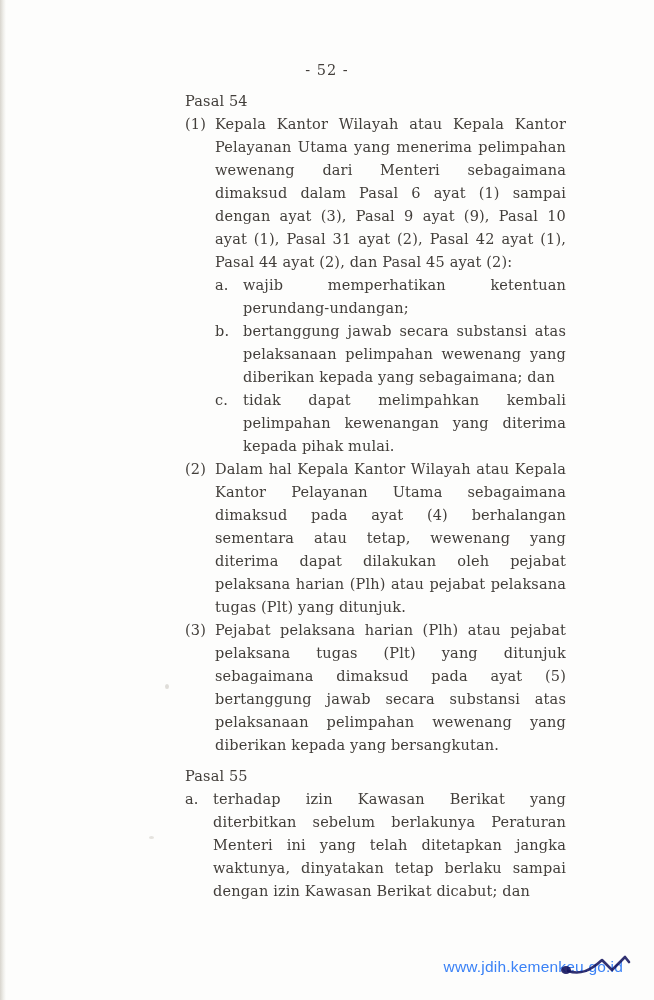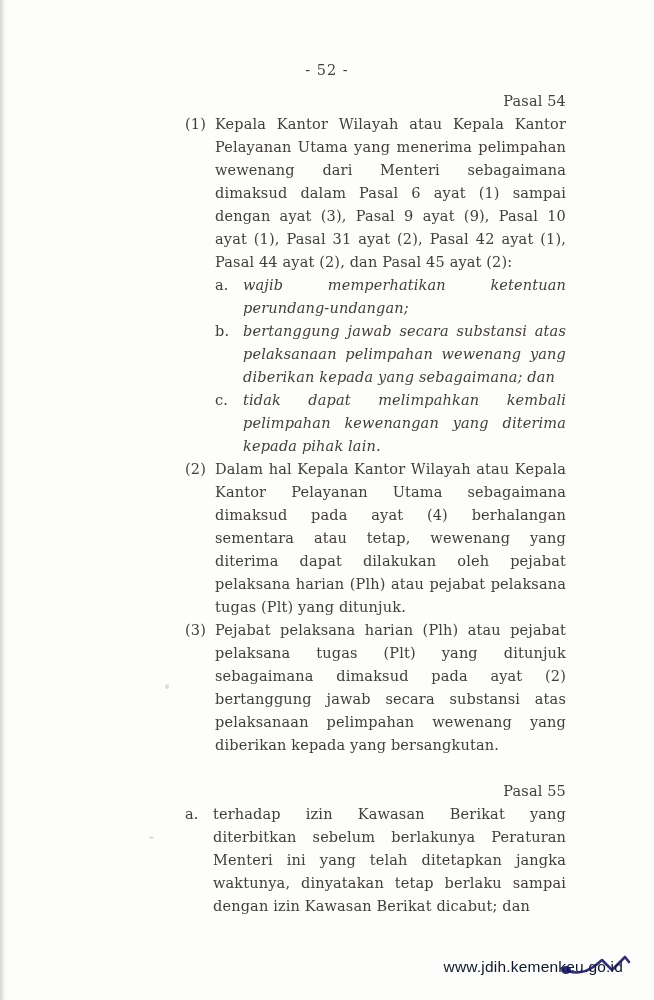--- a/index.html
+++ b/index.html
@@ -41,21 +41,21 @@
   .content {
     position: absolute;
     left: 185px;
     top: 90px;
     width: 381px;
     font-size: 14.5px;
     line-height: 23px;
     letter-spacing: 0.15px;
   }
   .heading {
-    text-align: right;
+    text-align: left;
     font-weight: normal;
     font-size: 14.5px;
     margin: 0;
   }
   .num-item { display: flex; }
   .num-item > .marker {
     flex: none;
     width: 30px;
   }
   .num-item > .itext {
@@ -66,41 +66,40 @@
     display: flex;
     margin-left: 30px;
   }
   .sub-item > .marker {
     flex: none;
     width: 28px;
   }
   .sub-item > .itext {
     flex: 1;
     text-align: justify;
-    font-style: italic;
   }
   .alpha-item { display: flex; }
   .alpha-item > .marker {
     flex: none;
     width: 28px;
   }
   .alpha-item > .itext {
     flex: 1;
     text-align: justify;
   }
   .bab-block { margin-top: 15px; }
-  .pasal55-heading { margin-top: 23px; }
+  .pasal55-heading { margin-top: 8px; }
   .intro { text-align: left; }
   .footer-url {
     position: absolute;
     top: 958px;
     right: 31px;
     font-family: "Liberation Sans", "DejaVu Sans", sans-serif;
     font-size: 15.5px;
-    color: #0f172a;
+    color: #3b82f6;
     letter-spacing: 0.2px;
   }
   .scribble {
     position: absolute;
     left: 528px;
     top: 948px;
     width: 116px;
     height: 36px;
     pointer-events: none;
   }
@@ -127,31 +126,31 @@
     <div class="sub-item">
       <span class="marker">a.</span>
       <div class="itext">wajib memperhatikan ketentuan perundang-undangan;</div>
     </div>
     <div class="sub-item">
       <span class="marker">b.</span>
       <div class="itext">bertanggung jawab secara substansi atas pelaksanaan pelimpahan wewenang yang diberikan kepada yang sebagaimana; dan</div>
     </div>
     <div class="sub-item">
       <span class="marker">c.</span>
-      <div class="itext">tidak dapat melimpahkan kembali pelimpahan kewenangan yang diterima kepada pihak lain.</div>
+      <div class="itext">tidak dapat melimpahkan kembali pelimpahan kewenangan yang diterima kepada pihak mulai.</div>
     </div>
 
     <div class="num-item">
       <span class="marker">(2)</span>
       <div class="itext">Dalam hal Kepala Kantor Wilayah atau Kepala Kantor Pelayanan Utama sebagaimana dimaksud pada ayat (4) berhalangan sementara atau tetap, wewenang yang diterima dapat dilakukan oleh pejabat pelaksana harian (Plh) atau pejabat pelaksana tugas (Plt) yang ditunjuk.</div>
     </div>
 
     <div class="num-item">
       <span class="marker">(3)</span>
-      <div class="itext">Pejabat pelaksana harian (Plh) atau pejabat pelaksana tugas (Plt) yang ditunjuk sebagaimana dimaksud pada ayat (2) bertanggung jawab secara substansi atas pelaksanaan pelimpahan wewenang yang diberikan kepada yang bersangkutan.</div>
+      <div class="itext">Pejabat pelaksana harian (Plh) atau pejabat pelaksana tugas (Plt) yang ditunjuk sebagaimana dimaksud pada ayat (5) bertanggung jawab secara substansi atas pelaksanaan pelimpahan wewenang yang diberikan kepada yang bersangkutan.</div>
     </div>
 
 
     <h2 class="heading pasal55-heading">Pasal 55</h2>
 
 
     <div class="alpha-item">
       <span class="marker">a.</span>
       <div class="itext">terhadap izin Kawasan Berikat yang diterbitkan sebelum berlakunya Peraturan Menteri ini yang telah ditetapkan jangka waktunya, dinyatakan tetap berlaku sampai dengan izin Kawasan Berikat dicabut; dan</div>
     </div>

